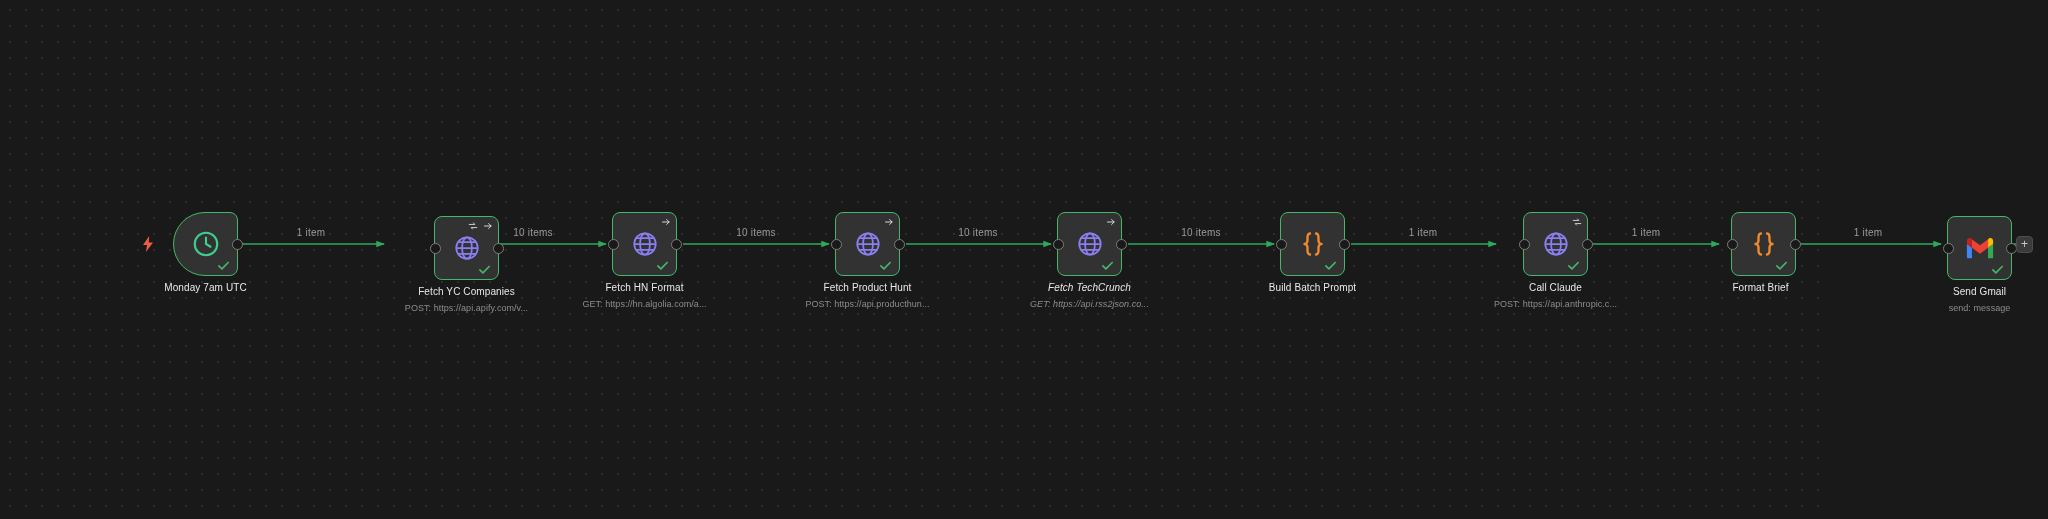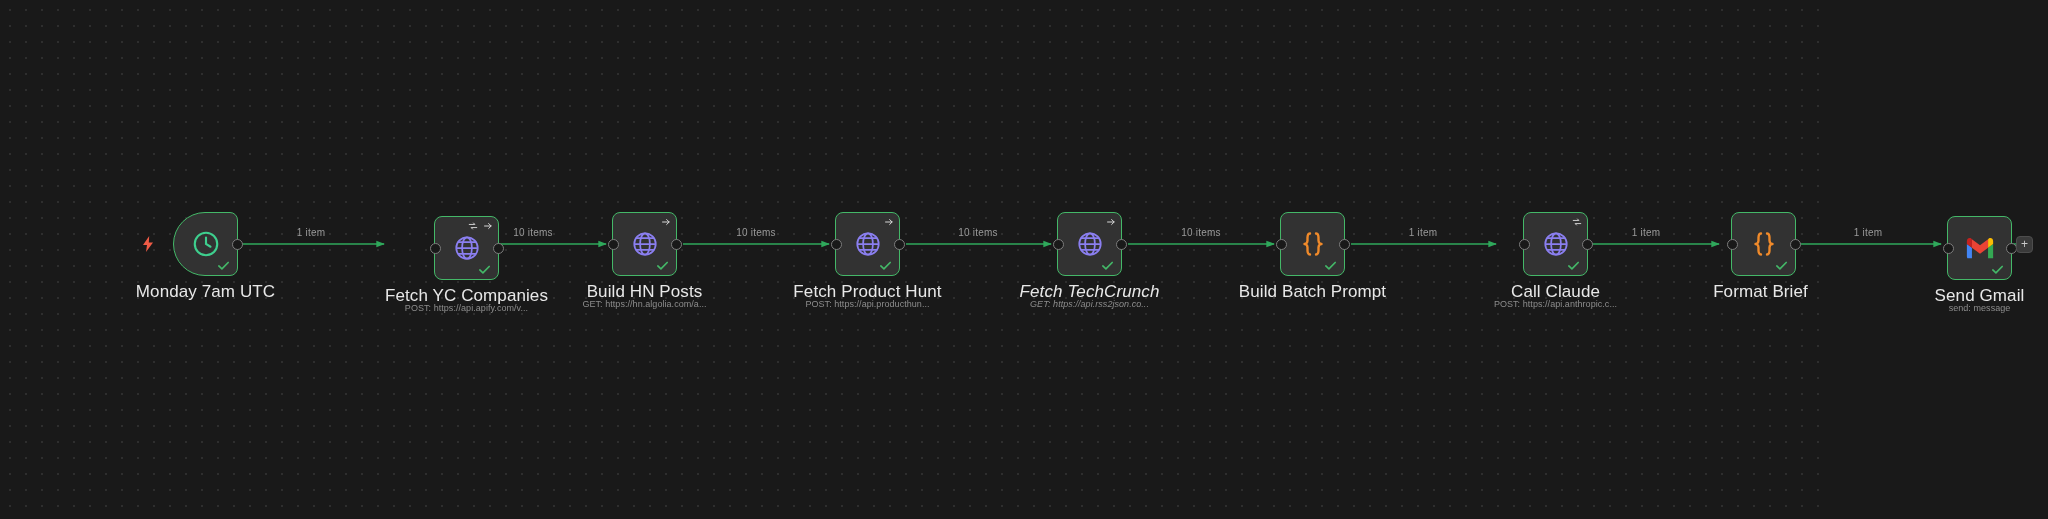--- a/index.html
+++ b/index.html
@@ -76,21 +76,21 @@
     border:1.6px solid #7d7d7d;
   }
   .port.in  { left:-5.5px; }
   .port.out { right:-5.5px; }
 
   .node-title {
     position:absolute;
     left:50%; top:70px;
     transform:translateX(-50%);
     white-space:nowrap;
-    font-size:17px;
+    font-size:10px;
     color:#e8e8e8;
     letter-spacing:.1px;
   }
   .node-sub {
     position:absolute;
     left:50%; top:87px;
     transform:translateX(-50%);
     white-space:nowrap;
     font-size:9px;
     color:#8d8d8d;
@@ -222,21 +222,21 @@
         </span>
       </div>
       <div class="check">
         <svg width="15" height="15" viewBox="0 0 16 16" fill="none" stroke="#44b868" stroke-width="1.8" stroke-linecap="round" stroke-linejoin="round">
           <path d="M3 8.5 L6.3 11.5 L13 4.8"></path>
         </svg>
       </div>
       <div class="port in"></div>
       <div class="port out"></div>
     </div>
-    <div class="node-title">Build HN Posts</div>
+    <div class="node-title">Fetch HN Format</div>
     <div class="node-sub">GET: https://hn.algolia.com/a...</div>
   </div>
 
   <div class="node" style="left:835px; top:212px;">
     <div class="node-box">
       <div class="node-icon">
         <svg width="28" height="28" viewBox="0 0 24 24" fill="none" stroke="#8b7ff0" stroke-width="1.5">
           <circle cx="12" cy="12" r="9.2"></circle>
           <ellipse cx="12" cy="12" rx="4.2" ry="9.2"></ellipse>
           <path d="M2.9 12 H21.1 M4.2 7 H19.8 M4.2 17 H19.8"></path>

